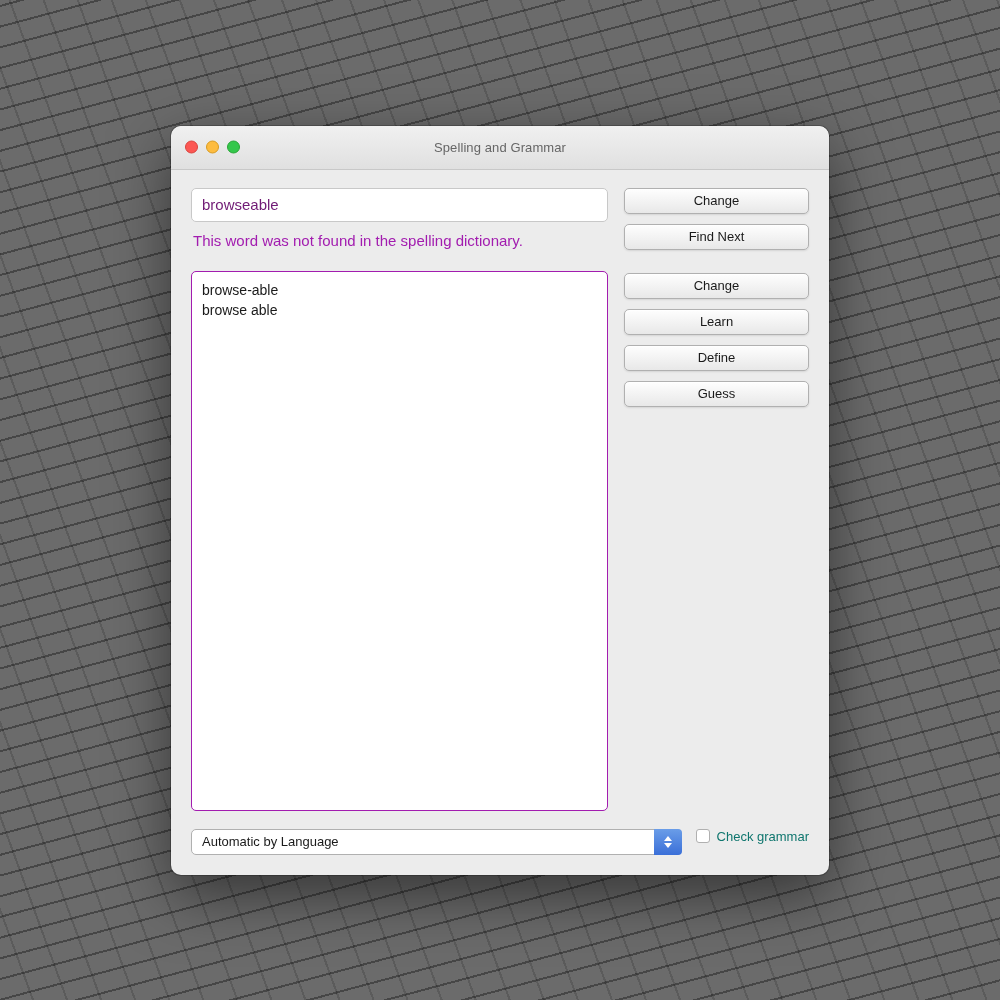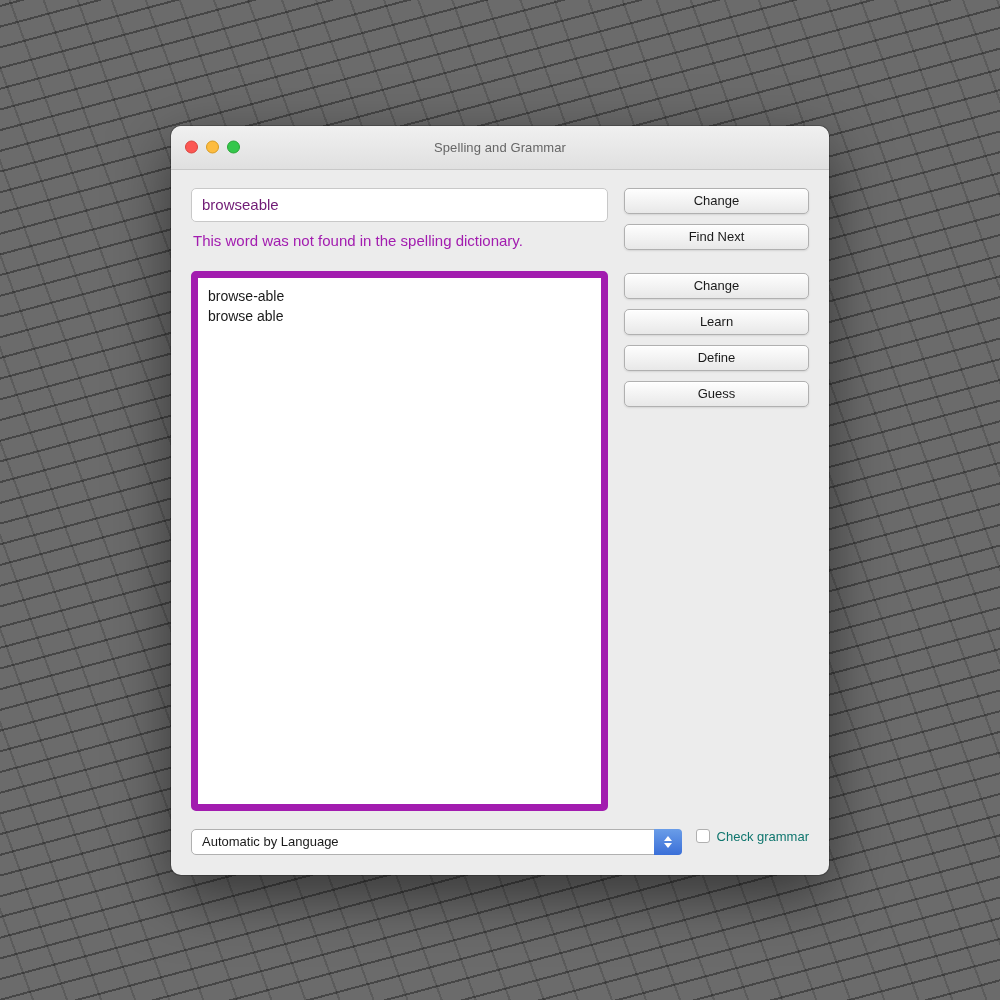--- a/index.html
+++ b/index.html
@@ -146,21 +146,21 @@
       display: flex;
       align-items: flex-start;
       gap: 16px;
       margin-bottom: 18px;
     }
 
     .suggestions-box {
       flex: 1;
       height: 540px;
       background: white;
-      border: 7px solid #a21caf;
+      border: 1px solid #a21caf;
       border-radius: 5px;
       padding: 8px 10px;
       overflow-y: auto;
     }
 
     .suggestion-item {
       font-size: 14px;
       color: #1a1a1a;
       padding: 2px 0;
       cursor: pointer;

